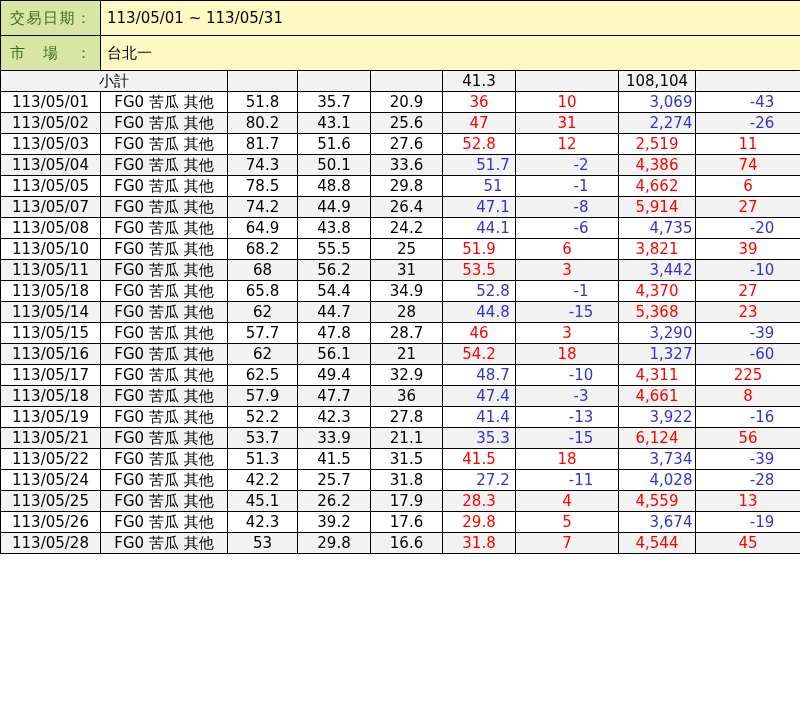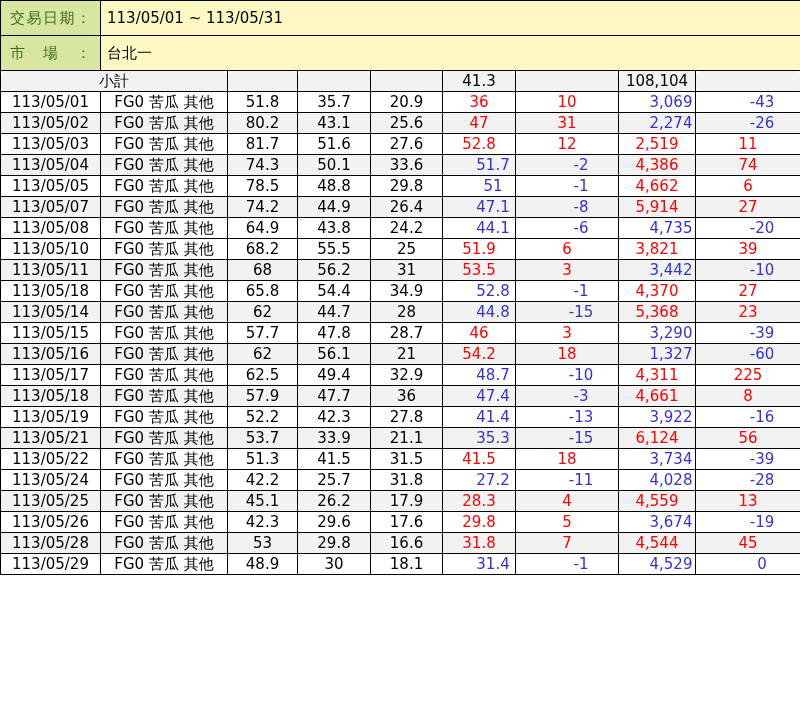--- a/index.html
+++ b/index.html
@@ -318,43 +318,32 @@
         <td class="c">17.9</td>
         <td class="c up">28.3</td>
         <td class="c up">4</td>
         <td class="c up">4,559</td>
         <td class="c up">13</td>
       </tr>
       <tr>
         <td class="c">113/05/26</td>
         <td class="c">FG0 苦瓜 其他</td>
         <td class="c">42.3</td>
-        <td class="c">29.6</td>
+        <td class="c">39.2</td>
         <td class="c">17.6</td>
         <td class="c up">29.8</td>
         <td class="c up">5</td>
         <td class="c down">3,674</td>
         <td class="c down">-19</td>
       </tr>
       <tr class="alt">
         <td class="c">113/05/28</td>
         <td class="c">FG0 苦瓜 其他</td>
         <td class="c">53</td>
         <td class="c">29.8</td>
         <td class="c">16.6</td>
         <td class="c up">31.8</td>
         <td class="c up">7</td>
         <td class="c up">4,544</td>
         <td class="c up">45</td>
       </tr>
-      <tr>
-        <td class="c">113/05/29</td>
-        <td class="c">FG0 苦瓜 其他</td>
-        <td class="c">48.9</td>
-        <td class="c">30</td>
-        <td class="c">18.1</td>
-        <td class="c down">31.4</td>
-        <td class="c down">-1</td>
-        <td class="c down">4,529</td>
-        <td class="c down">0</td>
-      </tr>
     </tbody>
 </table>
 
 </body></html>

